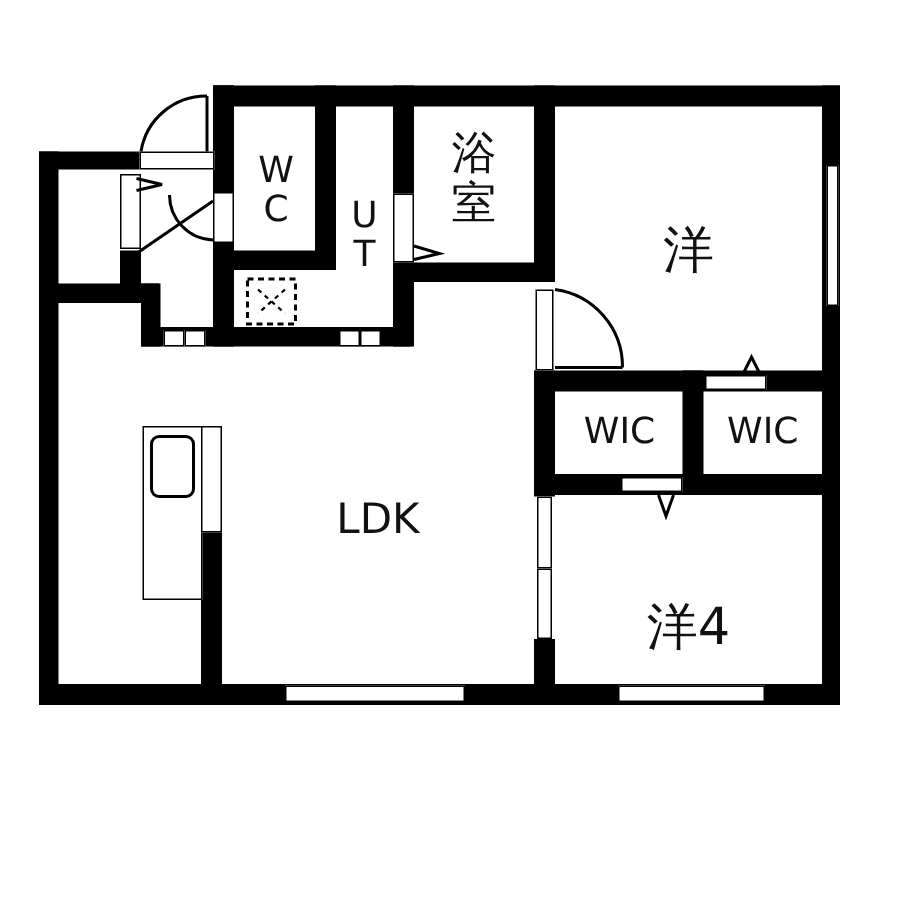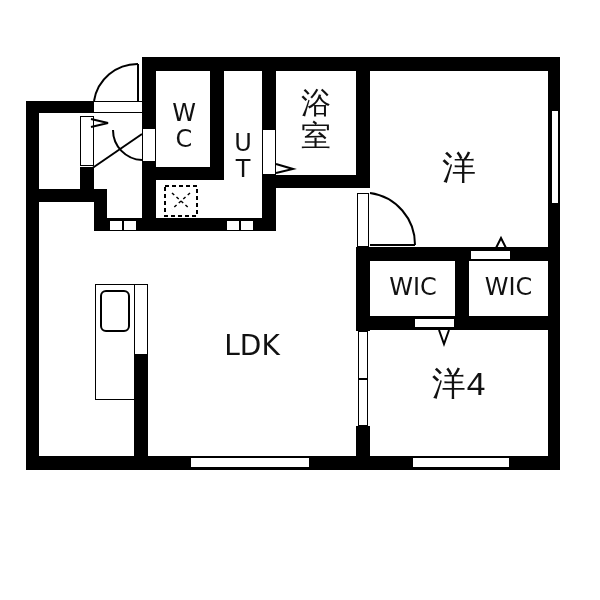--- a/index.html
+++ b/index.html
@@ -100,15 +100,15 @@
   <div class="label" style="left:276px;top:86px;width:80px;font-size:30px;">浴
 室</div>
   <div class="label" style="left:370px;top:112px;width:178px;font-size:34px;">
     <span>洋</span><br>
   </div>
   <div class="label" style="left:148px;top:300px;width:208px;font-size:28px;">
     <span>LDK</span><br>
   </div>
   <div class="label" style="left:370px;top:274px;width:86px;font-size:24px;">WIC</div>
   <div class="label" style="left:469px;top:274px;width:79px;font-size:24px;">WIC</div>
-  <div class="label" style="left:370px;top:368px;width:178px;font-size:34px;font-family:Liberation Mono, monospace;">洋4</div>
+  <div class="label" style="left:370px;top:400px;width:178px;font-size:34px;">洋4</div>
 
 </div>
 
 </body></html>

